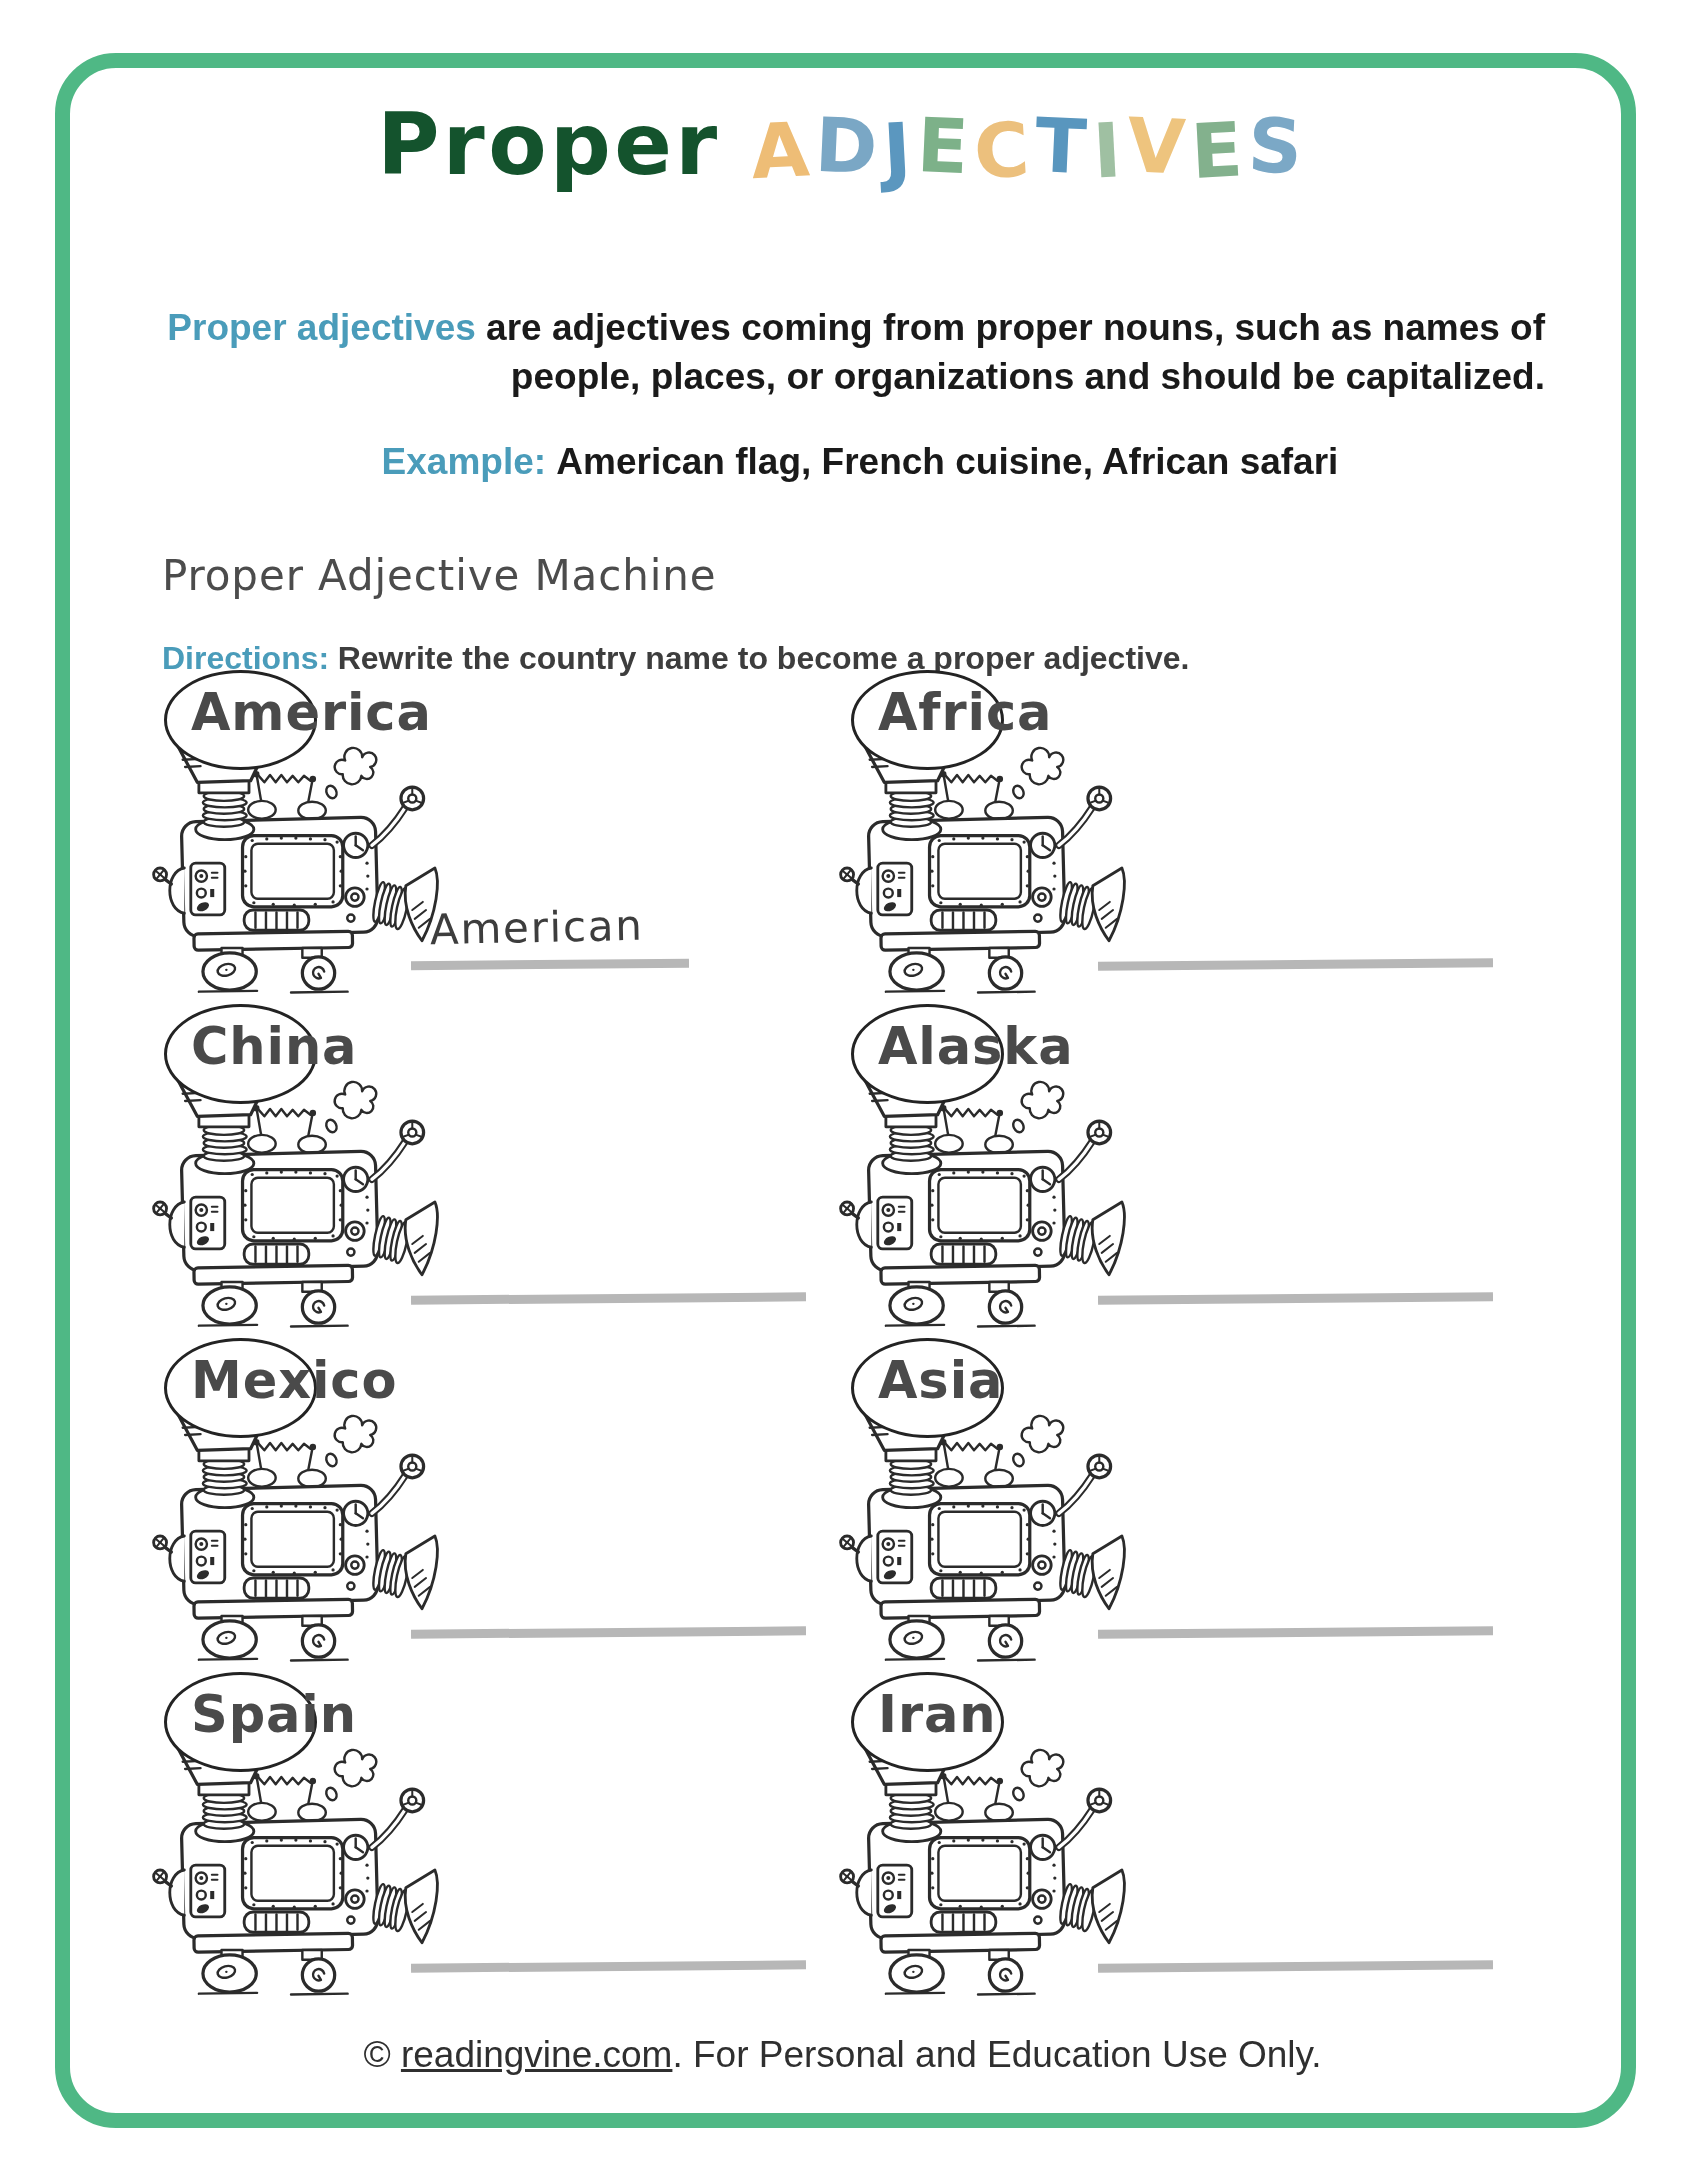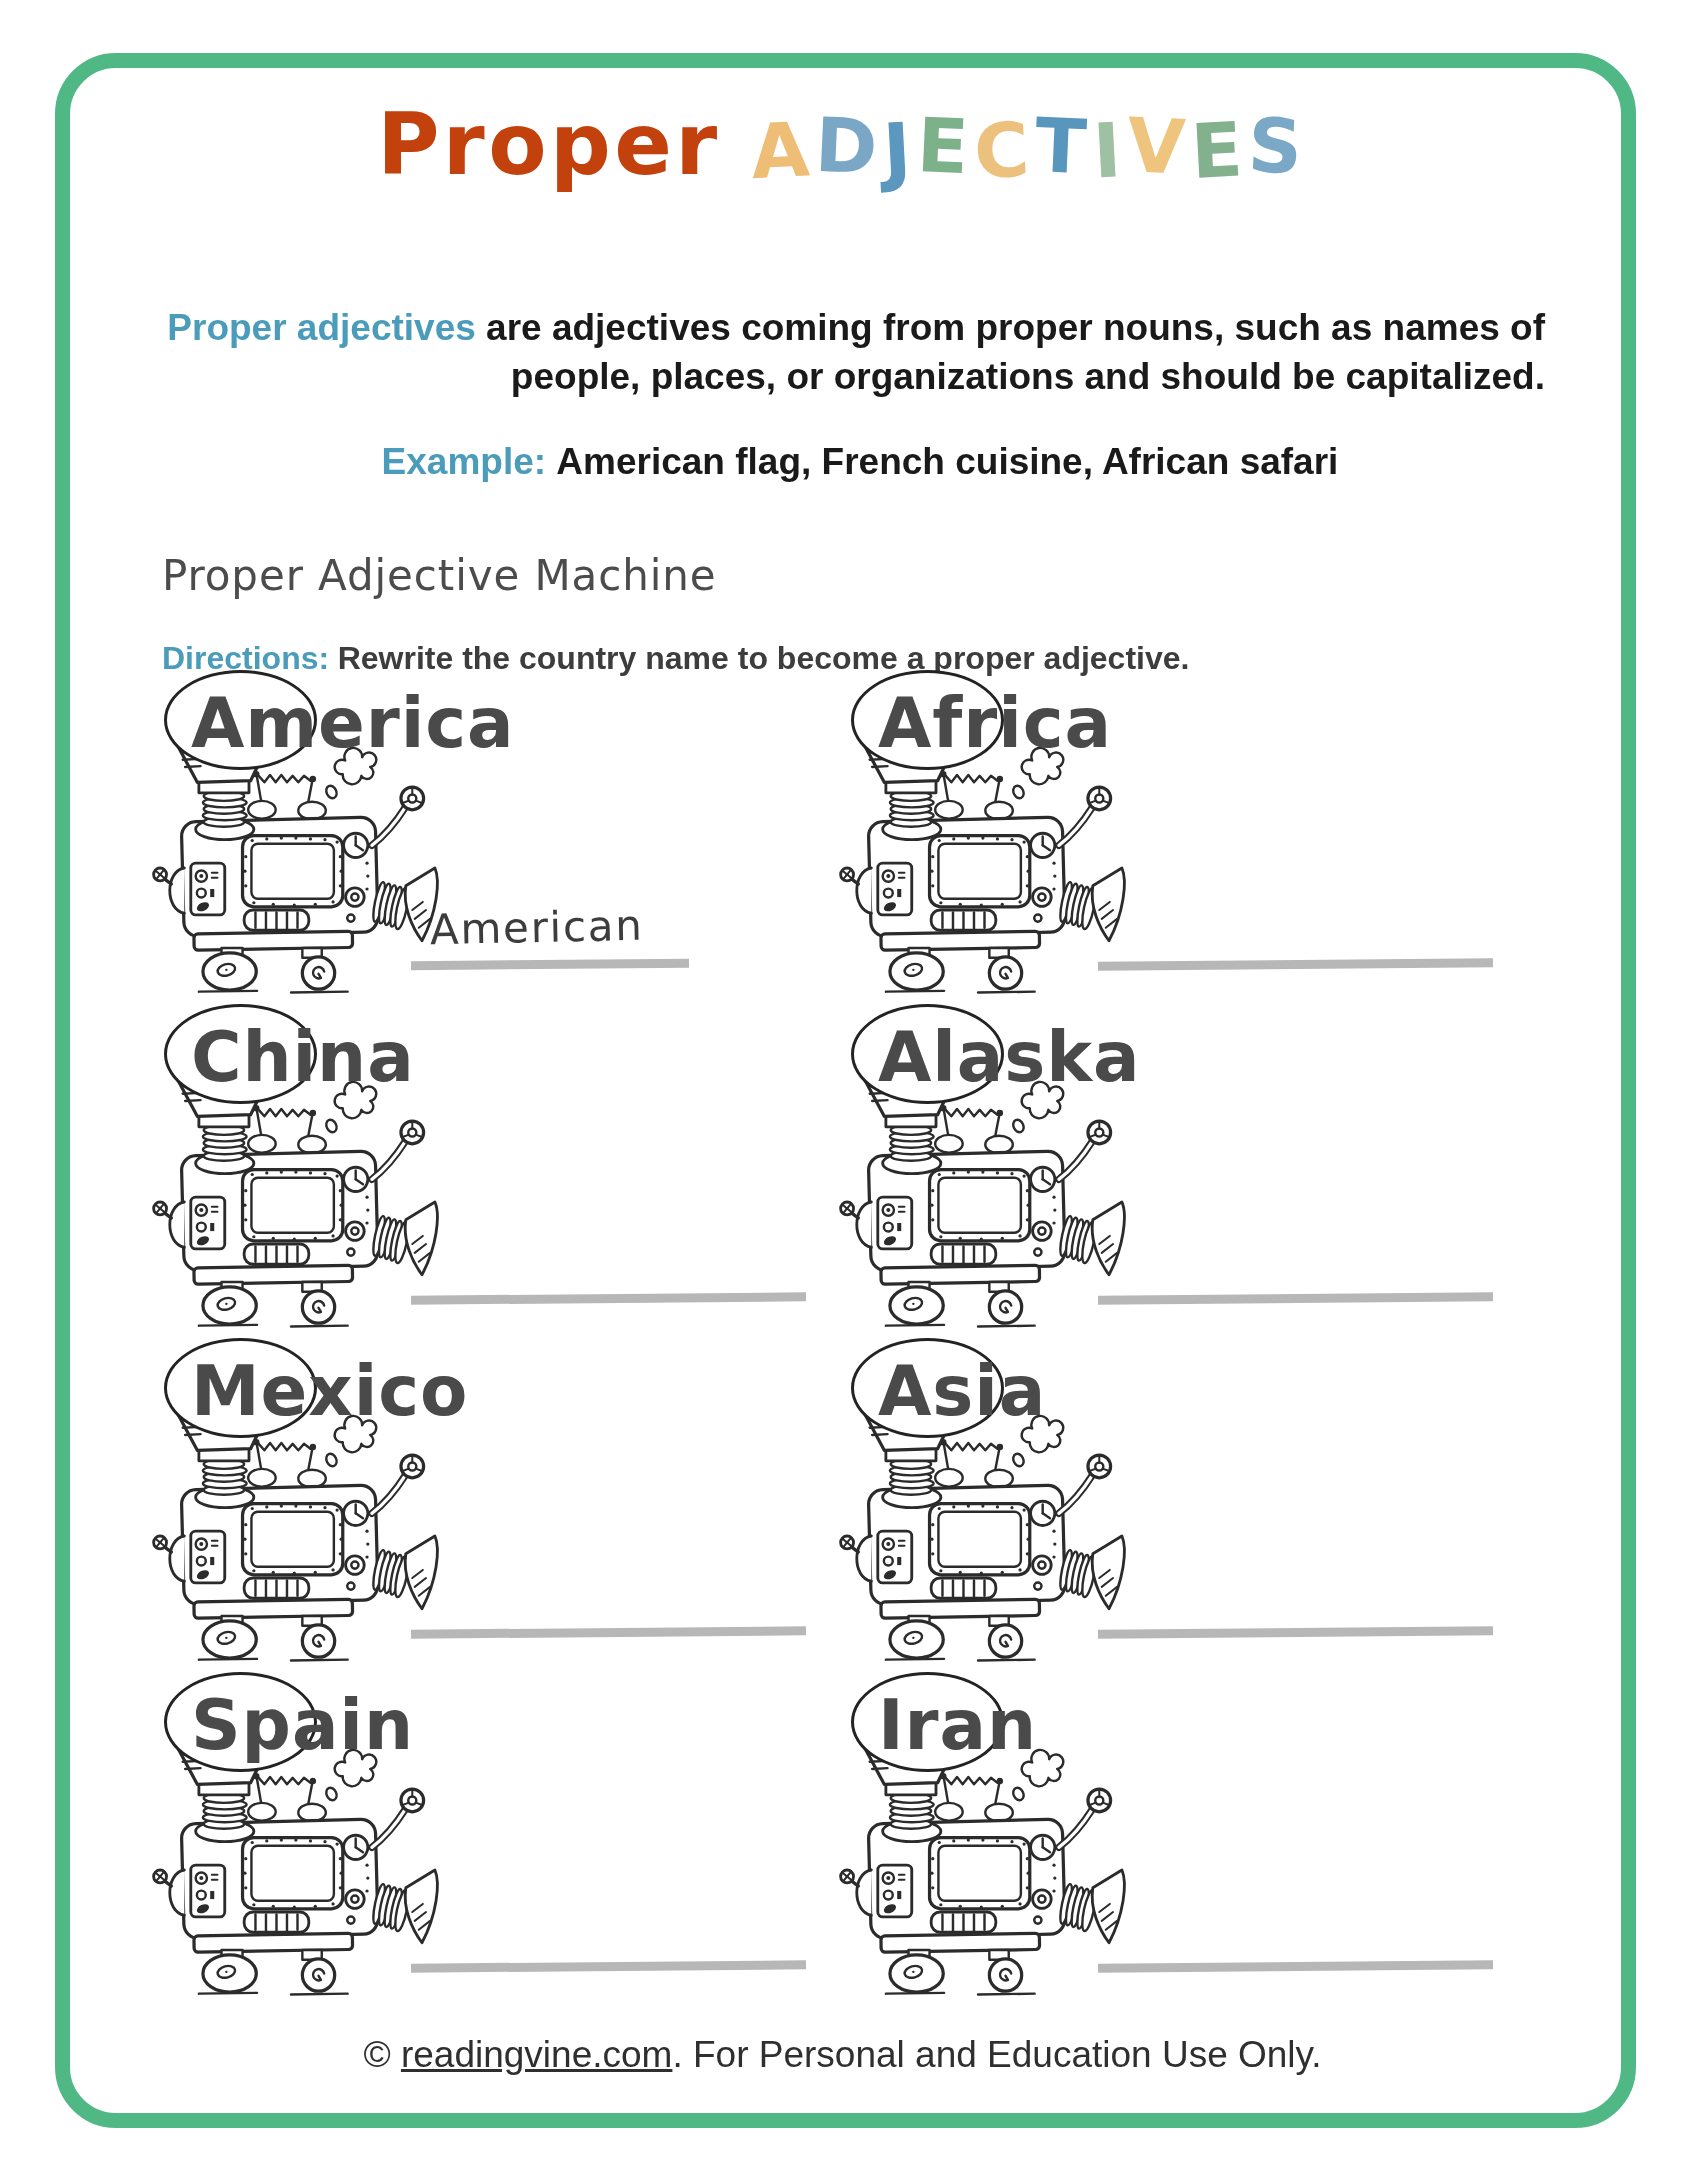--- a/index.html
+++ b/index.html
@@ -30,21 +30,21 @@
   .directions{position:absolute;top:608px;left:162px;font-size:32px;font-weight:700;color:#3d3d3d;}
   .directions .hl{margin-right:8.5px;}
 
   
   .grid{position:absolute;left:145px;top:673px;width:1373px;display:grid;
         grid-template-columns:687px 687px;grid-auto-rows:334px;}
   .cell{position:relative;}
   .country{position:absolute;top:10.2px;left:46px;z-index:2;}
   .balloon{position:absolute;left:-27px;top:-13.6px;width:147px;height:94px;
            border:3.4px solid #232323;border-radius:50%;background:#fff;}
-  .country-text{position:relative;font-family:"DejaVu Sans",sans-serif;font-size:69px;
+  .country-text{position:relative;font-family:"DejaVu Sans",sans-serif;font-size:51px;
                 font-weight:700;color:#4a4a4a;letter-spacing:0.9px;}
   .robot{position:absolute;left:6.8px;top:51px;width:291px;height:271px;}
   .answer-text{position:absolute;left:285px;bottom:55px;font-size:42px;color:#3d3d3d;
                letter-spacing:1.7px;transform:rotate(-1.2deg);font-family:"DejaVu Sans",sans-serif;}
   .answer-line{position:absolute;left:266px;right:25.6px;bottom:39px;height:8.5px;
                background:#b7b7b7;transform:rotate(-0.5deg);}
   .cell.c0 .answer-line{right:143px;}
 
   
   .footer{position:absolute;top:2034px;left:0;width:100%;text-align:center;
@@ -52,21 +52,21 @@
   .footer .link{text-decoration:underline;cursor:pointer;text-align:center;}
   .hidden-defs{position:absolute;width:0;height:0;overflow:hidden;}
 </style>
 </head>
 <body>
 
 <div class="page">
   <div class="frame" style="border-color: rgb(79, 184, 133);"></div>
 
   <div class="title">
-    <span class="t1" style="color: #c2410c;">Proper</span>
+    <span class="t1" style="color: #14532d;">Proper</span>
     <span class="t2"><span style="color: rgb(238, 189, 118);">A</span><span style="color: rgb(122, 167, 197);">D</span><span style="color: rgb(91, 151, 191);">J</span><span style="color: rgb(125, 177, 137);">E</span><span style="color: rgb(236, 192, 125);">C</span><span style="color: rgb(89, 150, 190);">T</span><span style="color: rgb(159, 192, 162);">I</span><span style="color: rgb(238, 196, 126);">V</span><span style="color: rgb(131, 177, 141);">E</span><span style="color: rgb(123, 168, 198);">S</span></span>
   </div>
 
   <p class="intro"><span class="hl" style="color: rgb(74, 156, 186);">Proper adjectives</span><span> are adjectives coming from proper nouns, such as names of people, places, or organizations and should be capitalized.</span></p>
 
   <p class="example"><span class="hl" style="color: rgb(74, 156, 186);">Example:</span><span>American flag, French cuisine, African safari</span></p>
 
   <h2 class="h2">Proper Adjective Machine</h2>
 
   <p class="directions"><span class="hl" style="color: rgb(74, 156, 186);">Directions:</span><span>Rewrite the country name to become a proper adjective.</span></p>

